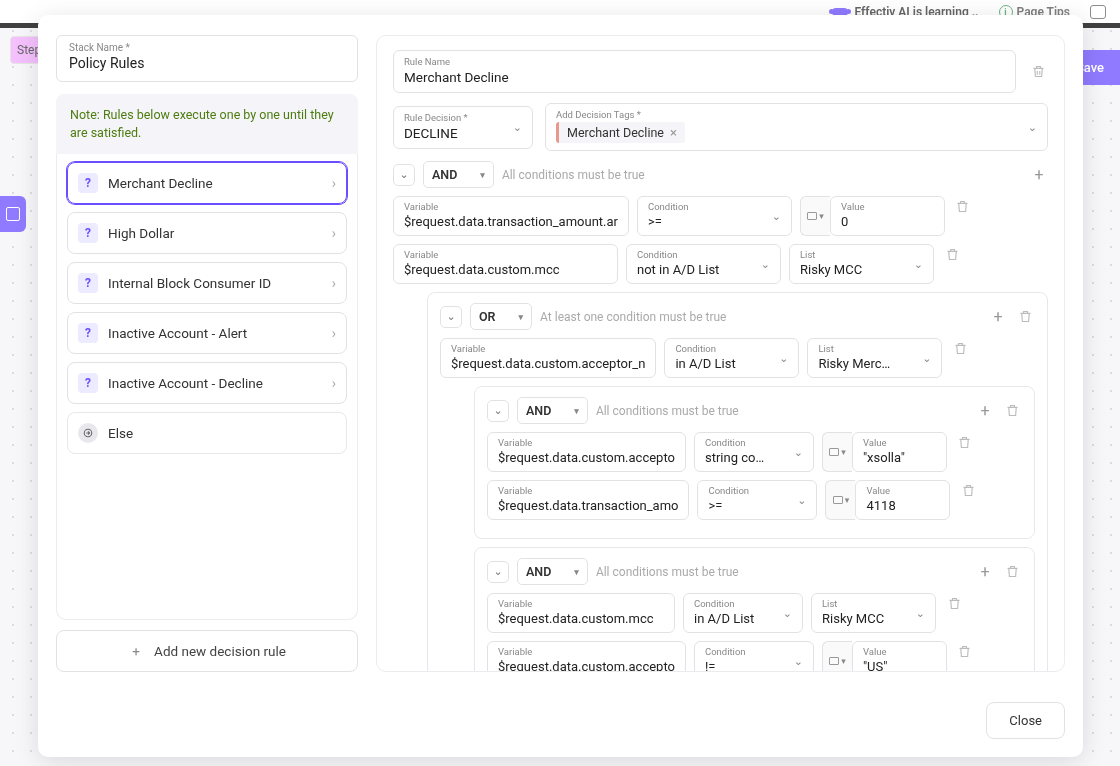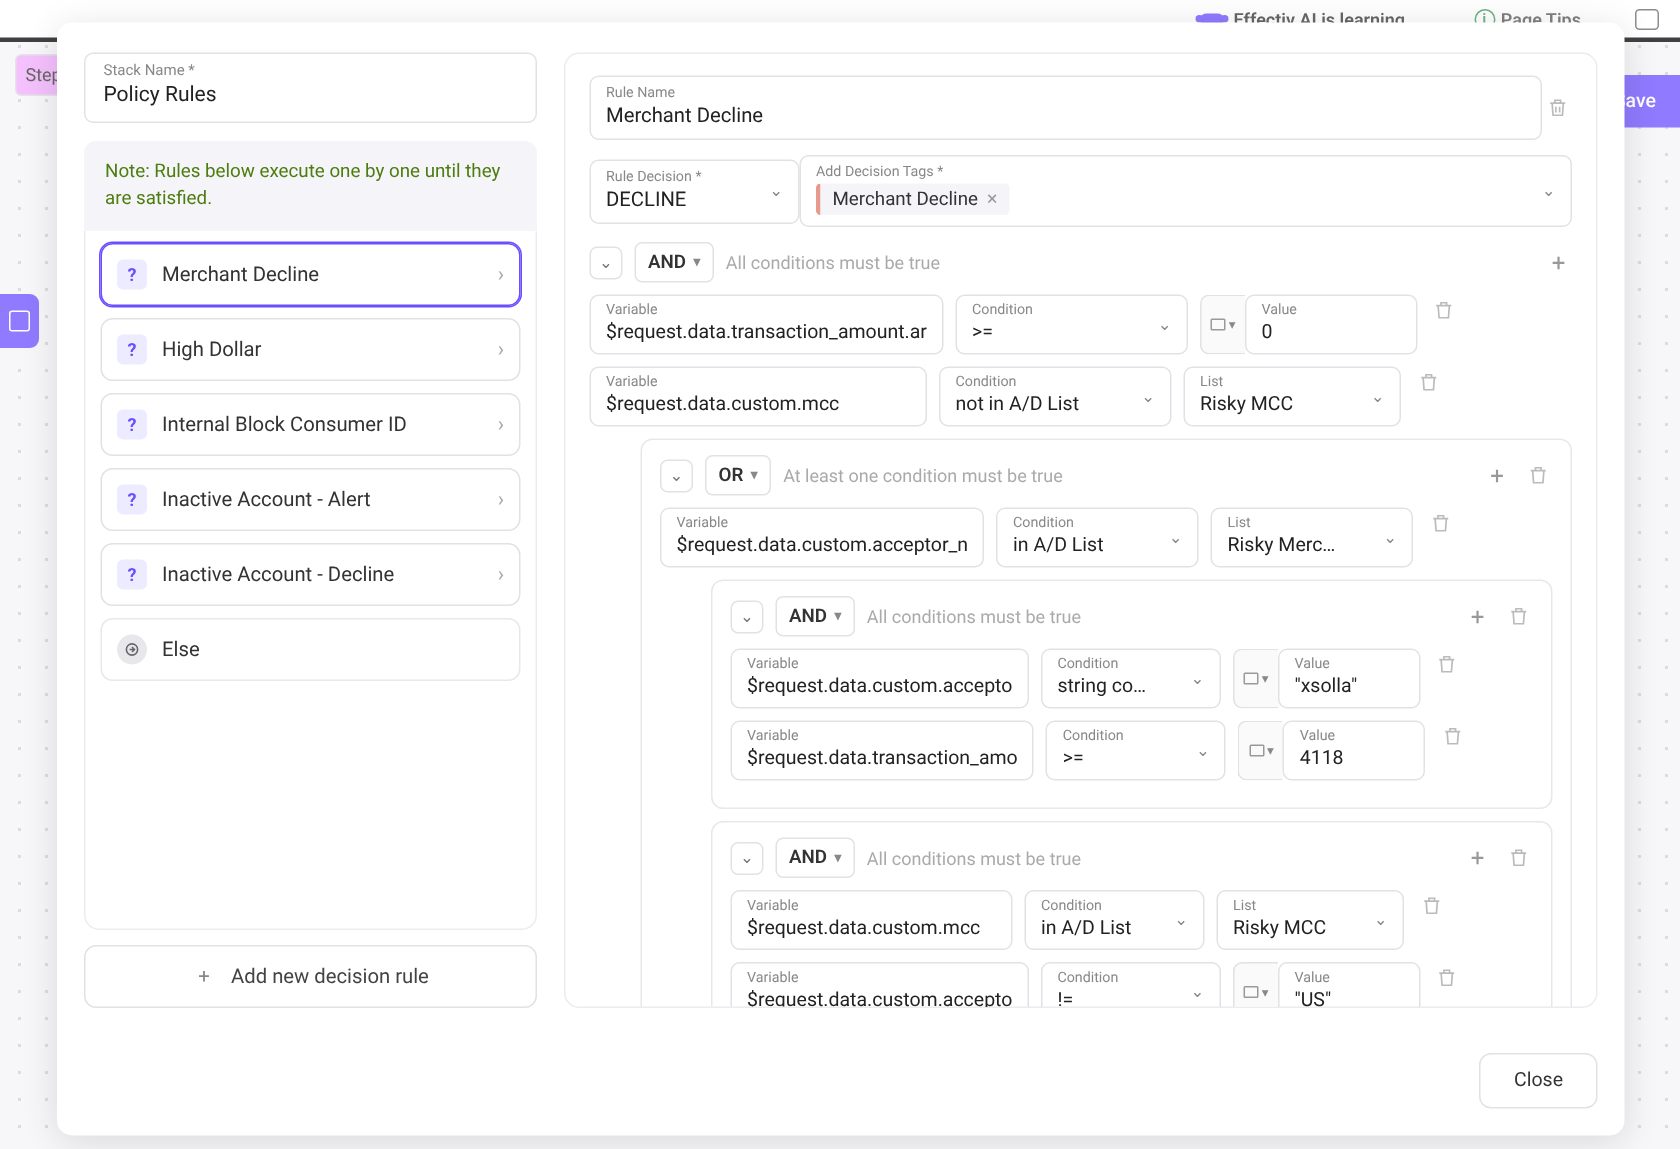--- a/index.html
+++ b/index.html
@@ -5,21 +5,21 @@
 * { box-sizing: border-box; margin: 0; padding: 0; font-family: -apple-system, BlinkMacSystemFont, "Segoe UI", Roboto, sans-serif; }
 body { background: #f5f5f7; width: 1120px; height: 766px; overflow: hidden; position: relative; }
 
 .canvas-bg {
   position: absolute; inset: 0;
   background-image: radial-gradient(circle, #d0d0d4 1px, transparent 1px);
   background-size: 18px 18px;
   background-position: 4px 4px;
 }
 
-.top-bar { position: absolute; top: 0; left: 0; right: 0; height: 28px; display: flex; align-items: center; justify-content: flex-end; gap: 36px; padding: 0 14px; font-size: 12px; color: #555; background: #fff; border-bottom: 3px solid #000000; }
+.top-bar { position: absolute; top: 0; left: 0; right: 0; height: 28px; display: flex; align-items: center; justify-content: flex-end; gap: 20px; padding: 0 14px; font-size: 12px; color: #555; background: #fff; border-bottom: 5px solid #000000; }
 .top-bar .ai-learning { display: flex; align-items: center; gap: 6px; font-weight: 600; color: #333; }
 .top-bar .page-tips { display: flex; align-items: center; gap: 4px; font-weight: 600; }
 .top-bar .ai-icon { width: 16px; height: 8px; background: #6B4EFF; border-radius: 4px; position: relative; }
 .top-bar .ai-icon::before, .top-bar .ai-icon::after { content: ''; position: absolute; width: 5px; height: 5px; border-radius: 50%; background: #6B4EFF; top: 1.5px; }
 .top-bar .ai-icon::before { left: -3px; }
 .top-bar .ai-icon::after { right: -3px; }
 .top-bar .info-icon { width: 14px; height: 14px; border-radius: 50%; border: 1.5px solid #3a9b5c; display: inline-flex; align-items: center; justify-content: center; font-size: 9px; color: #3a9b5c; font-weight: bold; }
 .top-bar .speech-icon { width: 16px; height: 14px; border: 1.5px solid #666; border-radius: 3px; position: relative; }
 
 .step-btn { position: absolute; top: 36px; left: 0; background: #f0abfc; border: 1px solid #ddd; border-radius: 4px; padding: 6px 6px; font-size: 12px; color: #333; margin-left: 10px; }
@@ -47,40 +47,40 @@
 .rule-label { flex: 1; }
 .rule-chev { color: #aaa; font-size: 14px; }
 .else-item .rule-qmark { background: #e8e8ec; color: #666; border-radius: 50%; }
 .else-item .rule-qmark svg { width: 10px; height: 10px; }
 .else-item { border-color: #e8e8ec; }
 
 .add-rule-btn { border: 1px solid #e2e2e6; border-radius: 8px; padding: 12px; display: flex; align-items: center; justify-content: center; gap: 10px; font-size: 13.5px; color: #444; cursor: pointer; margin-top: 10px; }
 .add-rule-btn .plus { width: 16px; height: 16px; display: inline-flex; align-items: center; justify-content: center; color: #888; }
 
 .right-col { flex: 1; border: 1px solid #ececf0; border-radius: 10px; padding: 14px 16px; overflow-y: auto; }
-.rc-row { display: flex; margin-bottom: 10px; align-items: center; }
+.rc-row { display: flex; gap: 12px; margin-bottom: 10px; align-items: center; }
 .rc-field { border: 1px solid #e2e2e6; border-radius: 6px; padding: 5px 10px 7px 10px; flex: 1; position: relative; }
 .rc-field .field-label { font-size: 9.5px; }
 .rc-field .field-value { font-size: 13.5px; }
 .rc-field.w-decision { flex: 0 0 140px; }
 .rc-field.w-tags { flex: 1; }
 .rc-field.value-narrow { flex: 0 0 115px; }
 .rc-field.cond-narrow { flex: 0 0 155px; }
 .rc-field.var-wide { flex: 0 0 225px; }
 .chev-down { position: absolute; right: 10px; top: 50%; transform: translateY(-50%); color: #888; font-size: 11px; pointer-events: none; }
 .tag-chip { display: inline-flex; align-items: center; gap: 6px; background: #f5f5f9; border-left: 3px solid #e79a8c; border-radius: 3px; padding: 3px 8px; font-size: 12.5px; color: #333; }
 .tag-chip .x { color: #999; font-size: 13px; cursor: pointer; }
 
 .trash-btn { width: 20px; height: 20px; color: #bbb; cursor: pointer; display: flex; align-items: center; justify-content: center; flex-shrink: 0; }
 .trash-btn svg { width: 15px; height: 15px; }
 
 .cond-block { margin-top: 6px; }
 .cond-header { display: flex; align-items: center; gap: 8px; margin-bottom: 8px; }
 .cond-collapse { width: 22px; height: 22px; border: 1px solid #e2e2e6; border-radius: 5px; display: flex; align-items: center; justify-content: center; color: #777; font-size: 11px; cursor: pointer; }
-.cond-bool { border: 1px solid #e2e2e6; border-radius: 5px; padding: 5px 8px; font-size: 12.5px; font-weight: 600; color: #333; display: flex; align-items: center; gap: 5px; cursor: pointer; }
+.cond-bool { border: 1px solid #e2e2e6; border-radius: 5px; padding: 5px 8px; font-size: 12.5px; font-weight: 600; color: #333; display: flex; align-items: center; gap: 23px; cursor: pointer; }
 .cond-bool .tri { color: #888; font-size: 9px; }
 .cond-hint { font-size: 12px; color: #aaa; }
 .cond-header .spacer { flex: 1; }
 .cond-add { width: 18px; height: 18px; color: #999; cursor: pointer; display: flex; align-items: center; justify-content: center; font-size: 16px; }
 
 .cond-row { display: flex; gap: 8px; margin-bottom: 8px; align-items: stretch; }
 .cond-row .rc-field { padding: 4px 10px 6px 10px; }
 .cond-row .rc-field .field-value { font-size: 13px; white-space: nowrap; overflow: hidden; text-overflow: ellipsis; }
 
 .type-toggle { flex: 0 0 30px; border: 1px solid #e2e2e6; border-radius: 6px 0 0 6px; border-right: none; display: flex; align-items: center; justify-content: center; margin-right: -8px; background: #fafafb; }

